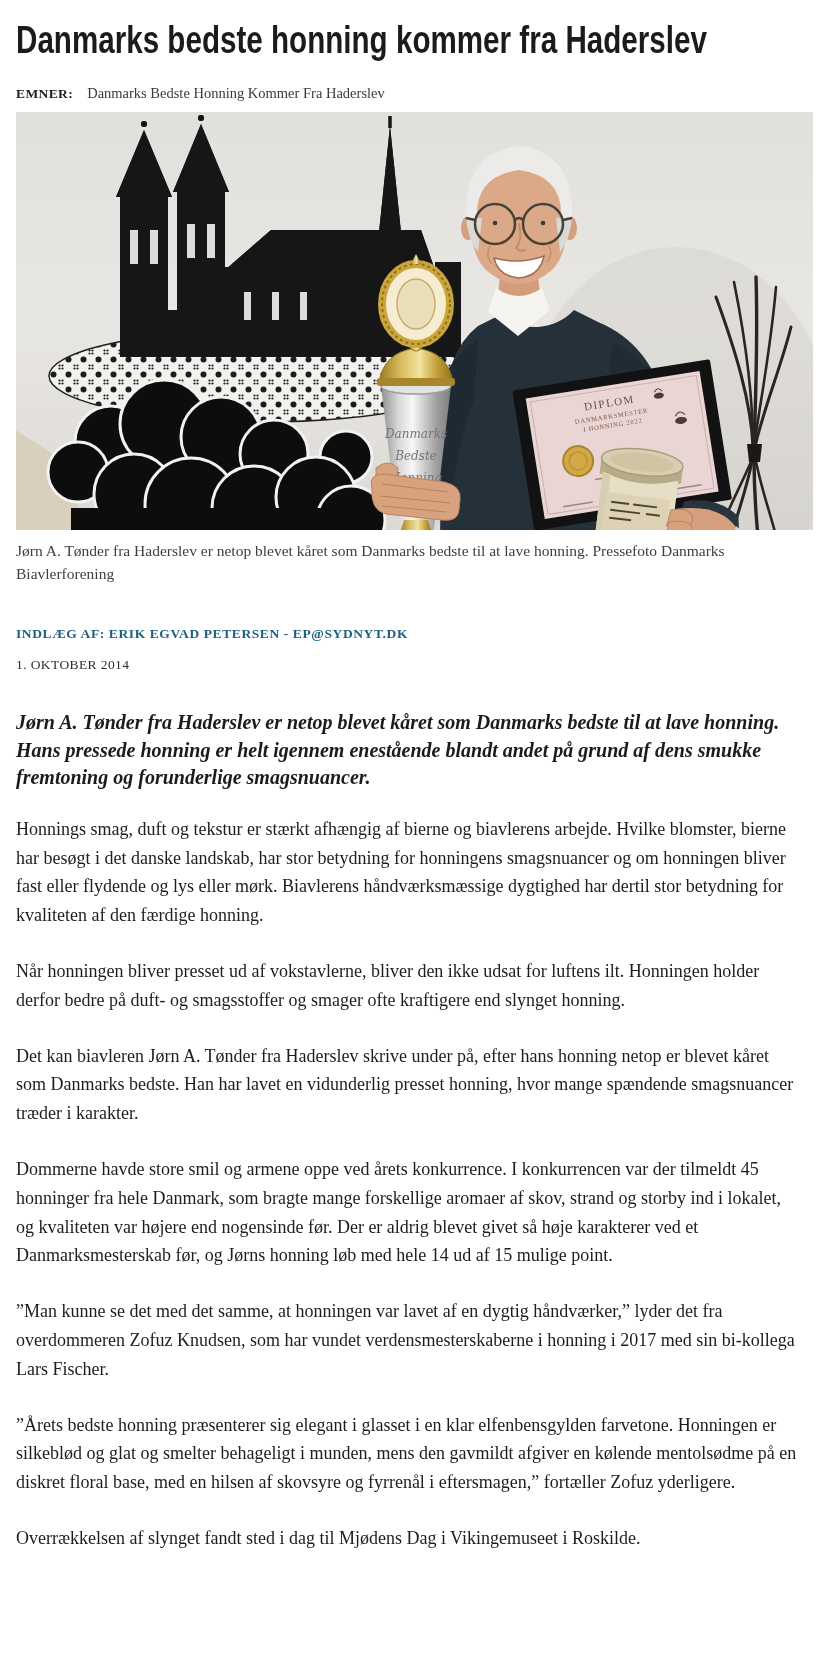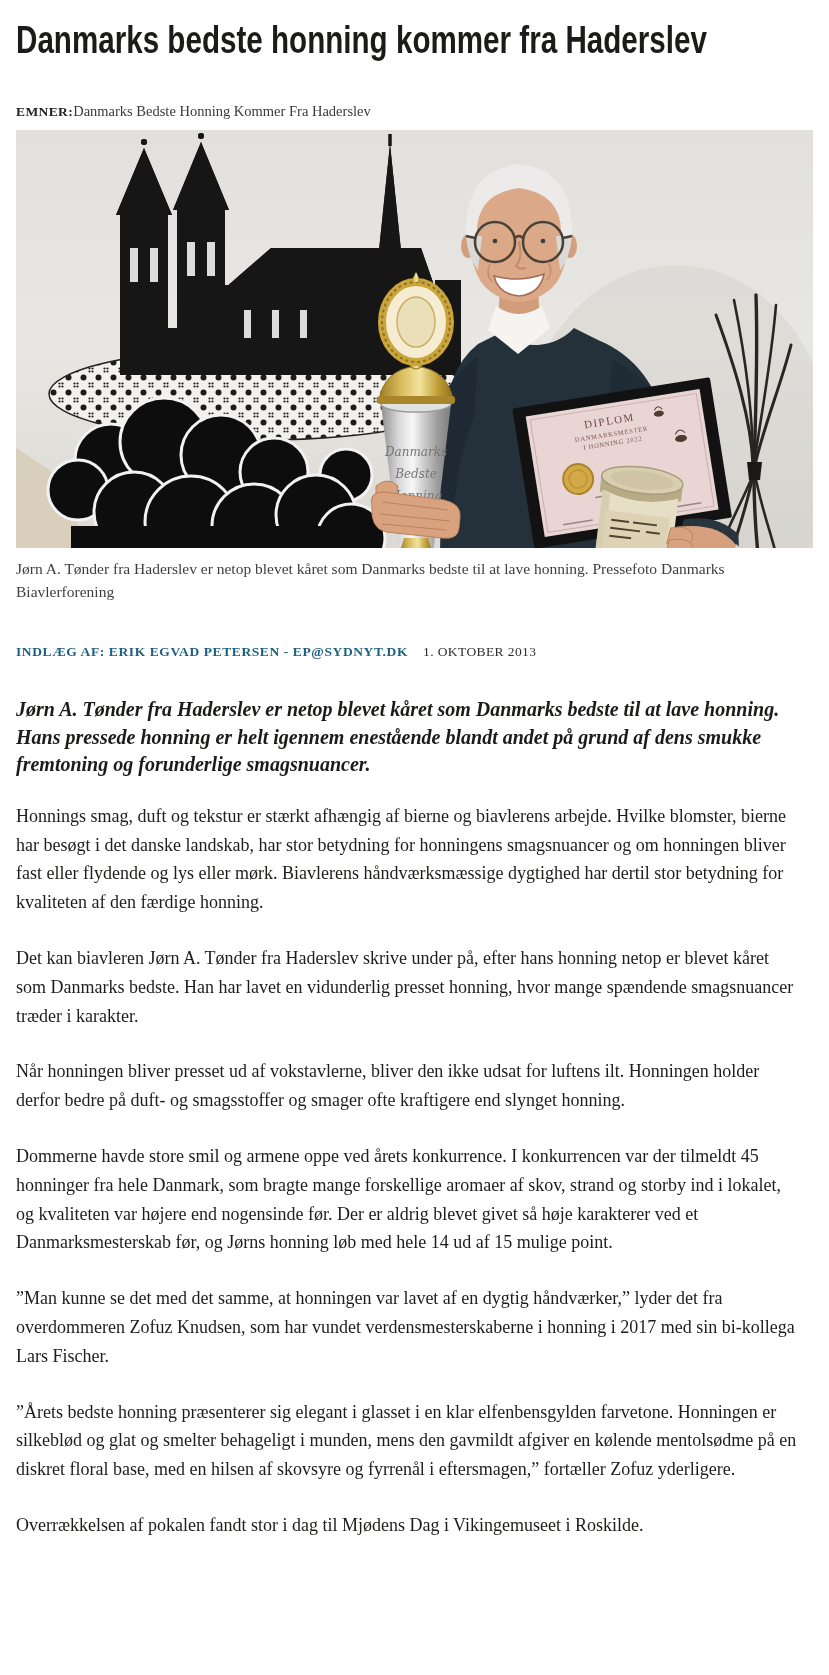--- a/index.html
+++ b/index.html
@@ -23,22 +23,22 @@
     font-size:37px;
     line-height:1.12;
     color:#1b1b19;
     overflow:hidden;
     white-space:nowrap;
   }
   .cond{display:inline-block;transform:scale(0.80,1.06);transform-origin:0 60%;white-space:nowrap;}
 
   
   .topics{
-    margin-top:42px;
-    display:flex;align-items:flex-end;
+    margin-top:24px;
+    display:flex;align-items:flex-end;gap:14px;
     font-size:14px;
   }
   .topics .label{
     font-weight:700;
     font-size:13.5px;
     letter-spacing:.4px;
     color:#1f1f1d;
   }
   .topics .tag{
     font-size:14.5px;
@@ -57,20 +57,21 @@
     line-height:1.48;
     color:#3e3e3e;
     max-width:760px;
   }
 
   
   .byline-row{
     margin-top:40px;
     display:flex;align-items:baseline;gap:15px;
     font-family:"Liberation Serif","DejaVu Serif",serif;
+    flex-direction:column;
   }
   .byline-row .author{
     color:var(--byline-accent);
     font-weight:700;
     font-size:13.5px;
     letter-spacing:.6px;
     cursor:pointer;
   }
   .byline-row .date{
     color:#2e2e2c;
@@ -310,33 +311,33 @@
           <path d="M656,406 Q678,400 681,412 L681,424 L654,422 Z"></path>
         </g>
       </g>
     </svg>
   </figure>
 
   <div class="caption">Jørn A. Tønder fra Haderslev er netop blevet kåret som Danmarks bedste til at lave honning. Pressefoto Danmarks Biavlerforening</div>
 
   <div class="byline-row">
     <a class="author">INDLÆG AF: ERIK EGVAD PETERSEN - EP@SYDNYT.DK</a>
-    <span class="date">1. OKTOBER 2013</span>
+    <span class="date">1. OKTOBER 2014</span>
   </div>
 
   <div class="article-body">
     <p class="lead">Jørn A. Tønder fra Haderslev er netop blevet kåret som Danmarks bedste til at lave honning. Hans pressede honning er helt igennem enestående blandt andet på grund af dens smukke fremtoning og forunderlige smagsnuancer.</p>
 
     <p class="body-p">Honnings smag, duft og tekstur er stærkt afhængig af bierne og biavlerens arbejde. Hvilke blomster, bierne har besøgt i det danske landskab, har stor betydning for honningens smagsnuancer og om honningen bliver fast eller flydende og lys eller mørk. Biavlerens håndværksmæssige dygtighed har dertil stor betydning for kvaliteten af den færdige honning.</p>
+    <p class="body-p">Når honningen bliver presset ud af vokstavlerne, bliver den ikke udsat for luftens ilt. Honningen holder derfor bedre på duft- og smagsstoffer og smager ofte kraftigere end slynget honning.</p>
     <p class="body-p">Det kan biavleren Jørn A. Tønder fra Haderslev skrive under på, efter hans honning netop er blevet kåret som Danmarks bedste. Han har lavet en vidunderlig presset honning, hvor mange spændende smagsnuancer træder i karakter.</p>
-    <p class="body-p">Når honningen bliver presset ud af vokstavlerne, bliver den ikke udsat for luftens ilt. Honningen holder derfor bedre på duft- og smagsstoffer og smager ofte kraftigere end slynget honning.</p>
 
 
     <p class="body-p">Dommerne havde store smil og armene oppe ved årets konkurrence. I konkurrencen var der tilmeldt 45 honninger fra hele Danmark, som bragte mange forskellige aromaer af skov, strand og storby ind i lokalet, og kvaliteten var højere end nogensinde før. Der er aldrig blevet givet så høje karakterer ved et Danmarksmesterskab før, og Jørns honning løb med hele 14 ud af 15 mulige point.</p>
     <p class="body-p">”Man kunne se det med det samme, at honningen var lavet af en dygtig håndværker,” lyder det fra overdommeren Zofuz Knudsen, som har vundet verdensmesterskaberne i honning i 2017 med sin bi-kollega Lars Fischer.</p>
     <p class="body-p">”Årets bedste honning præsenterer sig elegant i glasset i en klar elfenbensgylden farvetone. Honningen er silkeblød og glat og smelter behageligt i munden, mens den gavmildt afgiver en kølende mentolsødme på en diskret floral base, med en hilsen af skovsyre og fyrrenål i eftersmagen,” fortæller Zofuz yderligere.</p>
 
 
-    <p class="body-p">Overrækkelsen af pokalen fandt stor i dag til Mjødens Dag i Vikingemuseet i Roskilde.</p>
+    <p class="body-p">Overrækkelsen af slynget fandt sted i dag til Mjødens Dag i Vikingemuseet i Roskilde.</p>
 
   </div>
 
 </div>
 
 </body></html>

